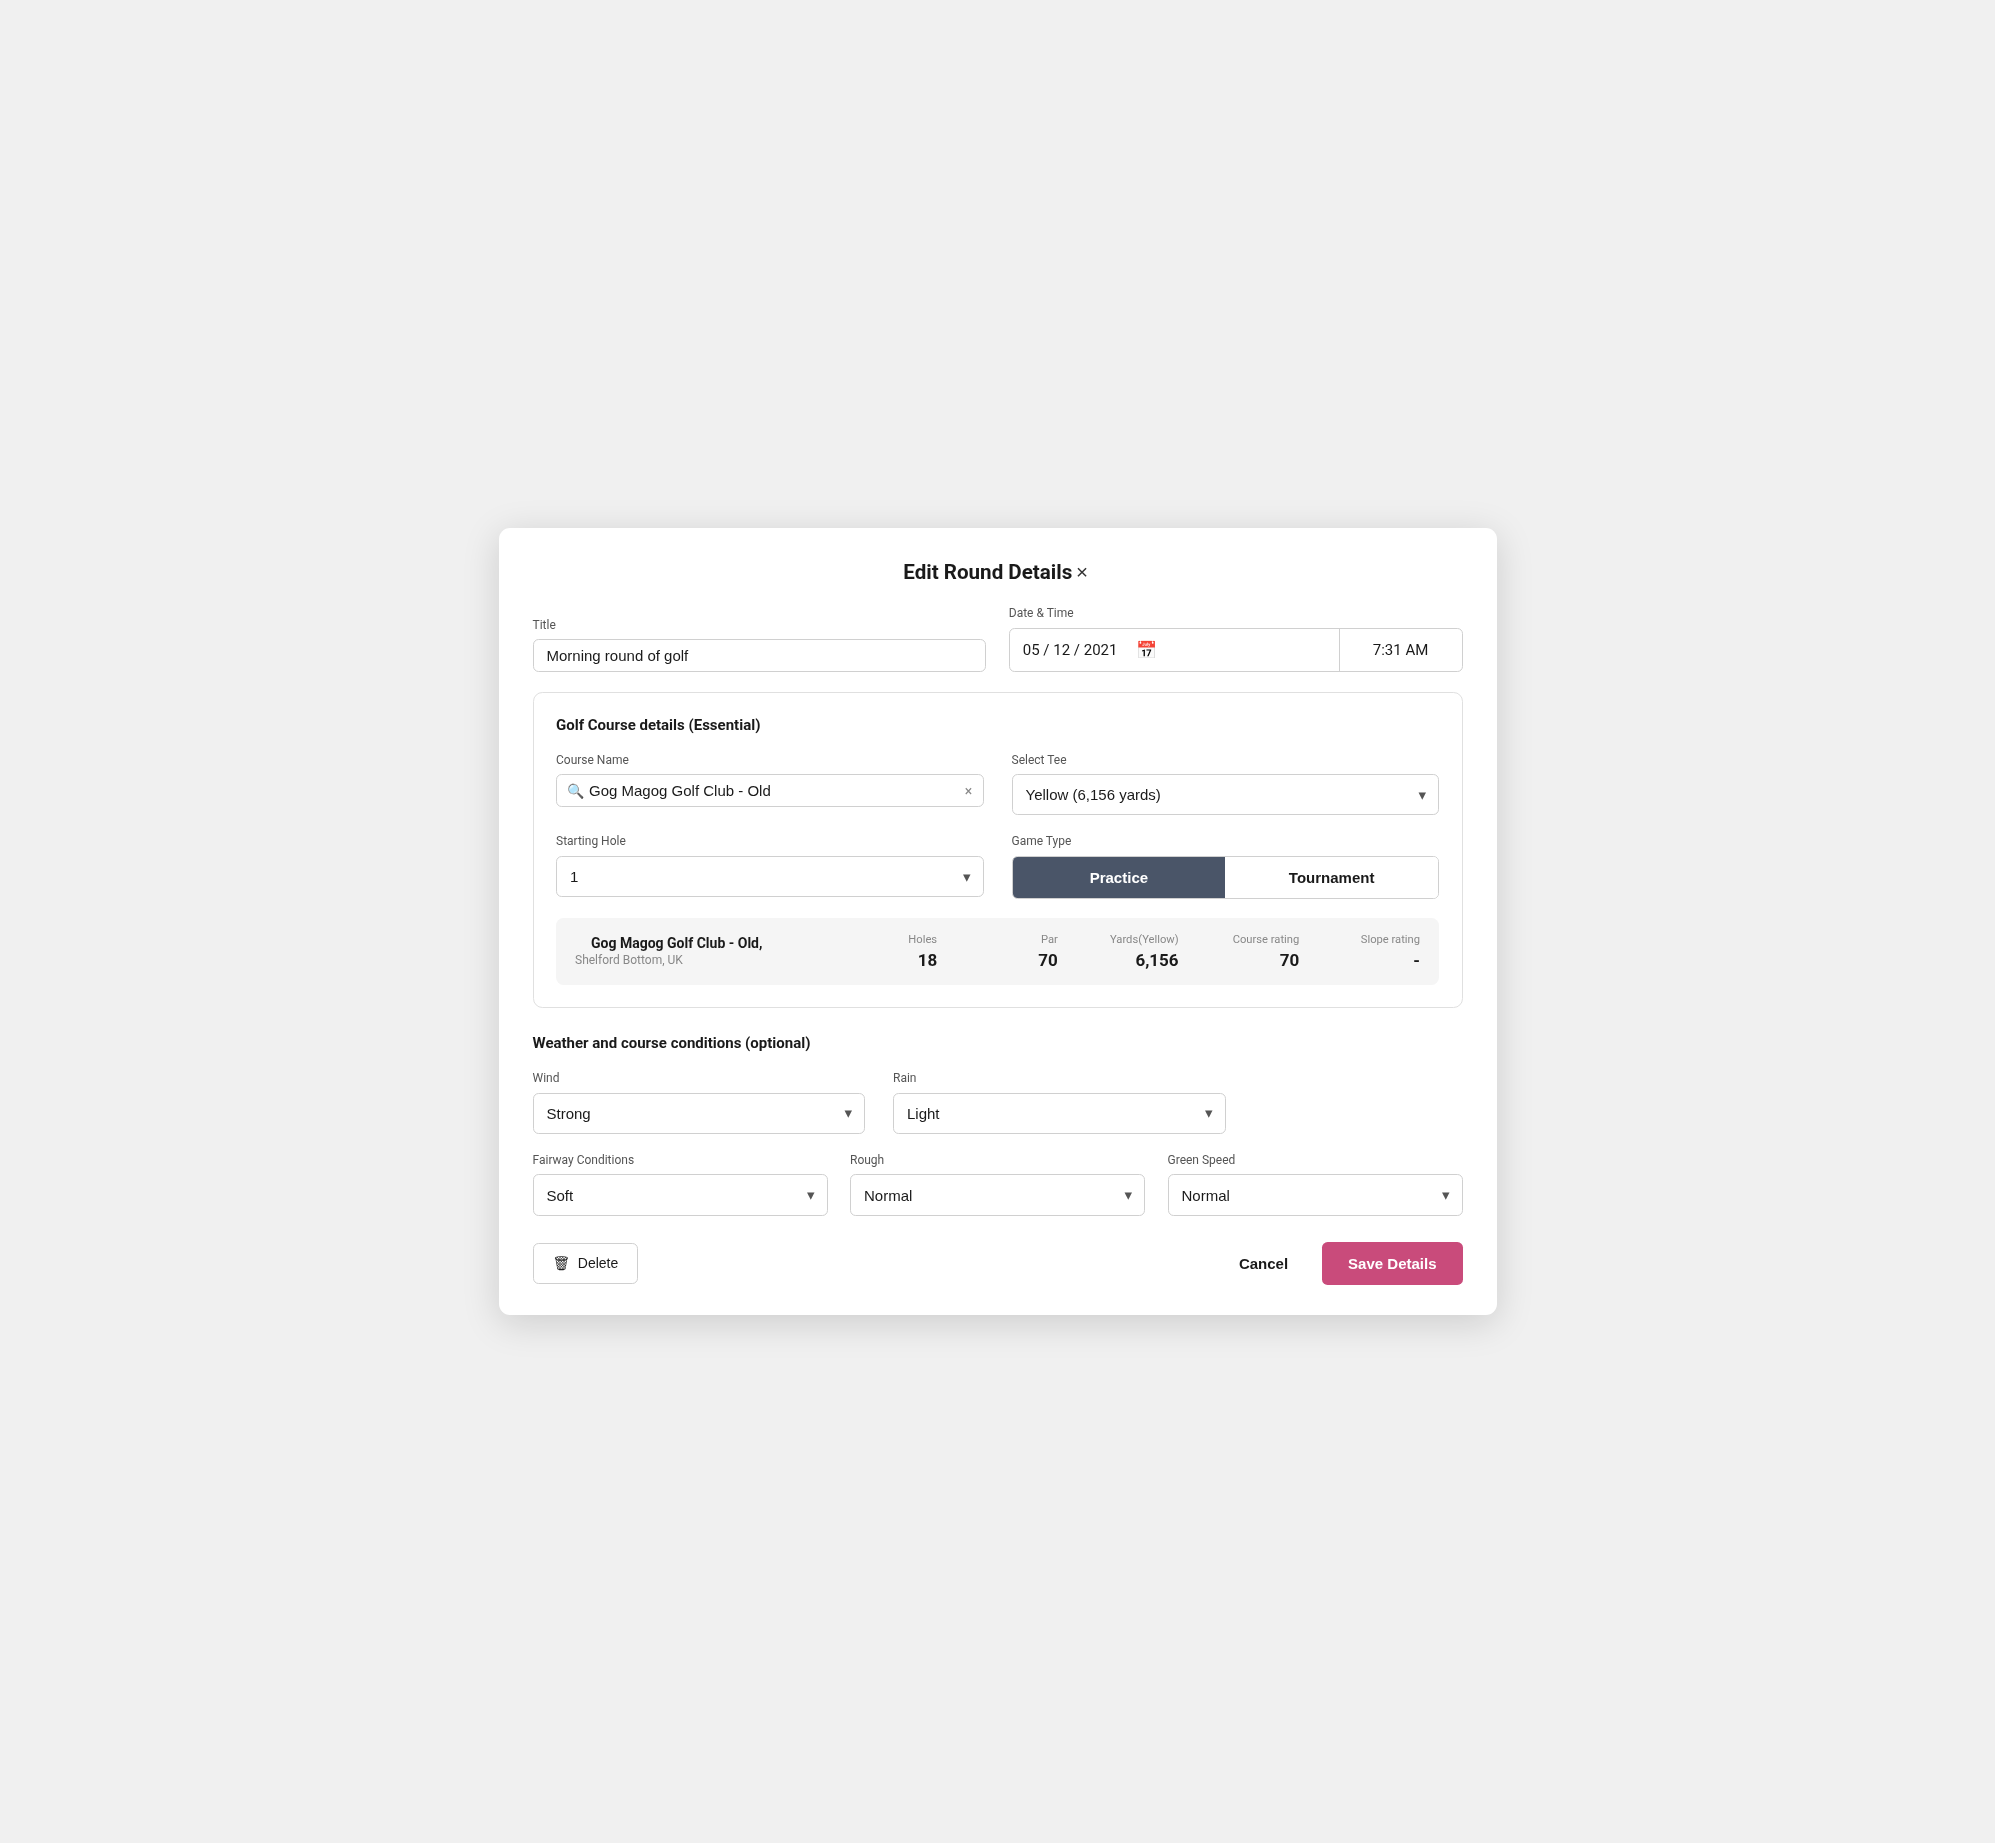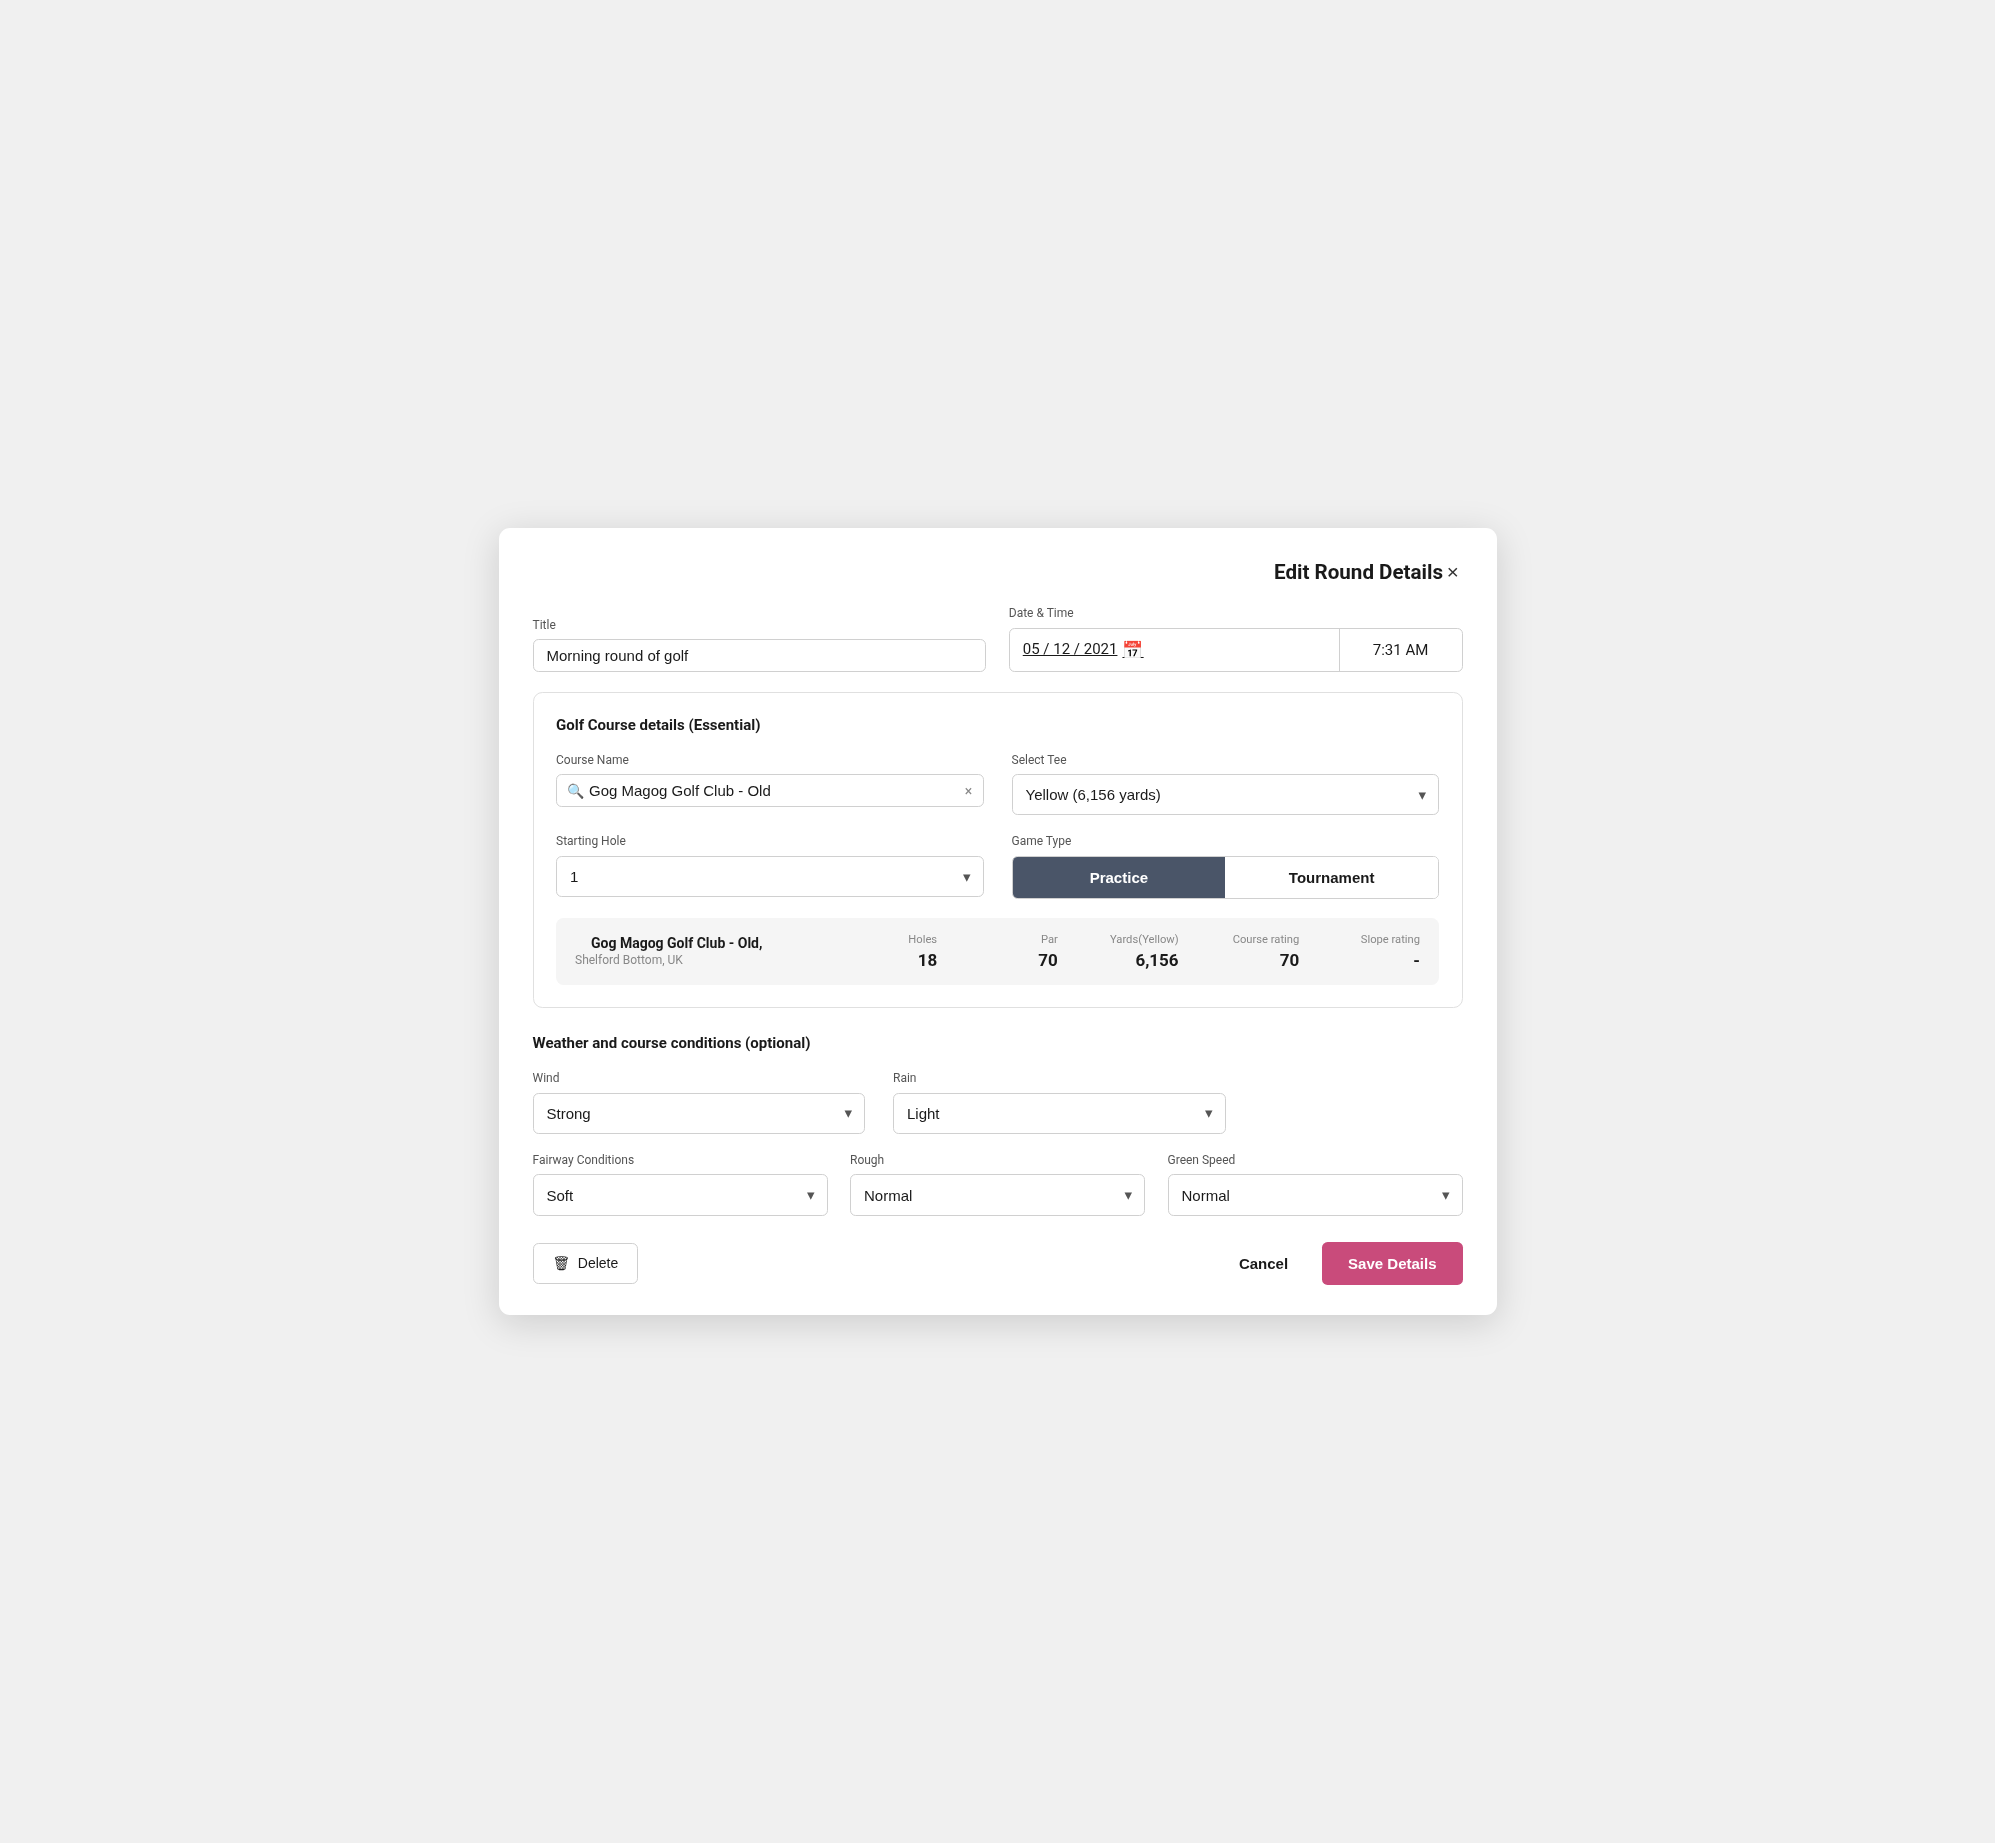--- a/index.html
+++ b/index.html
@@ -17,21 +17,21 @@
       border-radius: 11.2px;
       width: 998px;
       max-width: 100%;
       padding: 30px 34px 30px 34px;
       box-shadow: 0 7.5px 37px rgba(0,0,0,0.15);
       position: relative;
     }
     .modal-header {
       display: flex;
       align-items: center;
-      justify-content: flex-end;
+      justify-content: center;
       margin-bottom: 20px;
     }
     .modal-title {
       font-size: 20.6px;
       font-weight: 700;
       color: #1a1a1a;
     }
     .close-btn {
       background: none;
       border: none;
@@ -74,27 +74,27 @@
     }
     .datetime-row {
       display: flex;
       gap: 0;
       border: 1.4px solid #d0d0d0;
       border-radius: 5.6px;
       overflow: hidden;
     }
     .date-field {
       display: flex;
+      align-items: center;
       padding: 11.2px 13px;
       font-size: 15px;
       color: #1a1a1a;
       flex: 1;
       border-right: 1.4px solid #d0d0d0;
-      gap: 5px;
-      text-decoration: underline;
+      gap: 19px;
     }
     .cal-icon {
       color: #aaa;
       font-size: 17px;
     }
     .time-field {
       display: flex;
       align-items: center;
       padding: 11.2px 22.5px;
       font-size: 15px;

